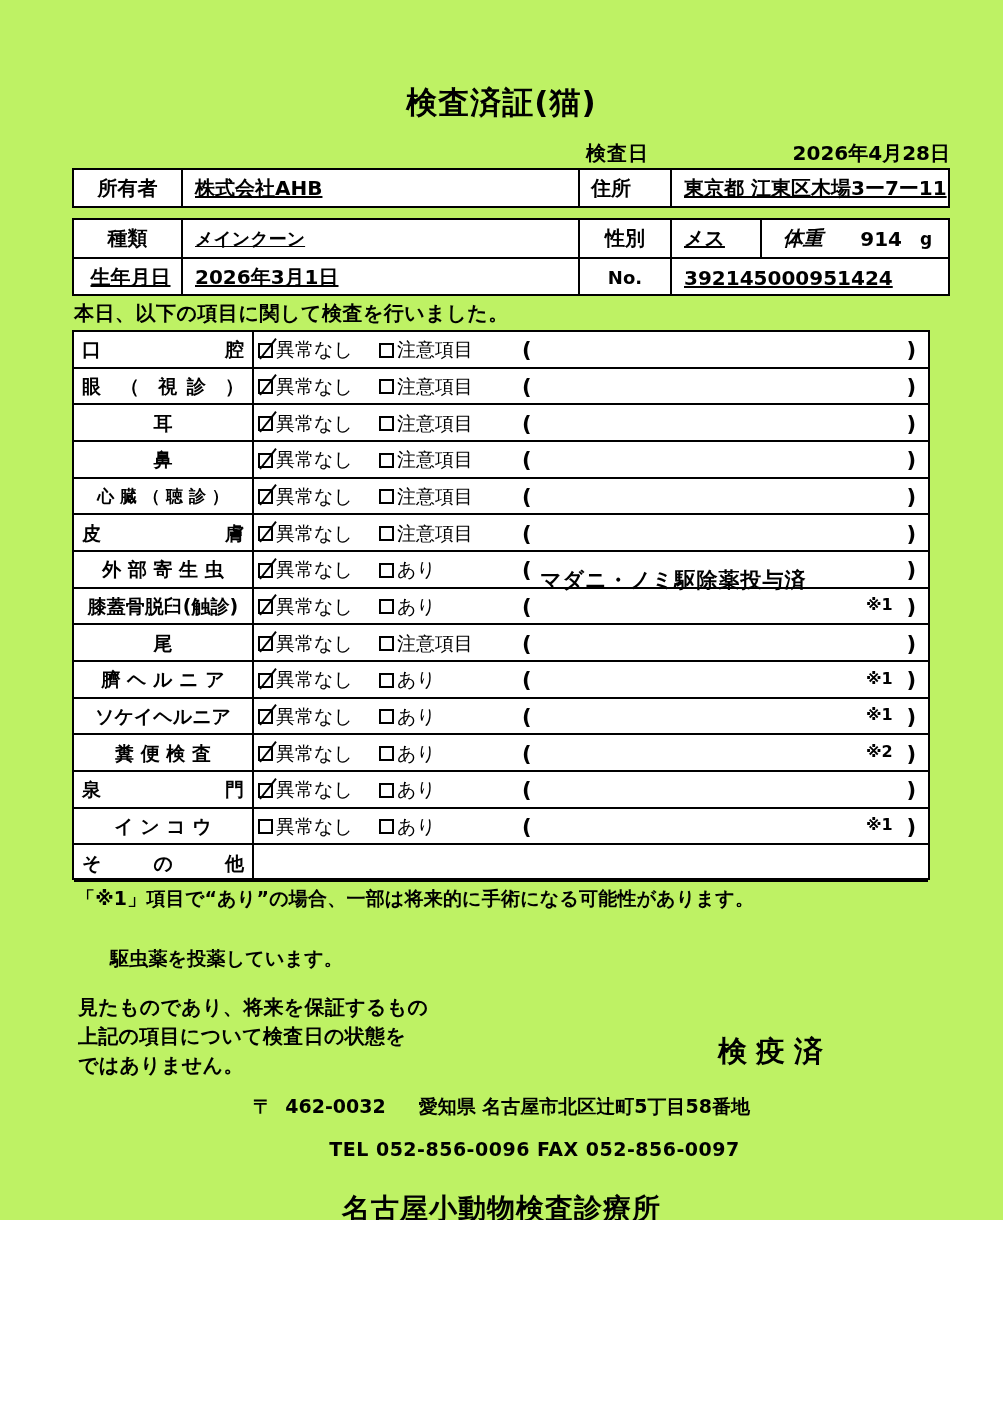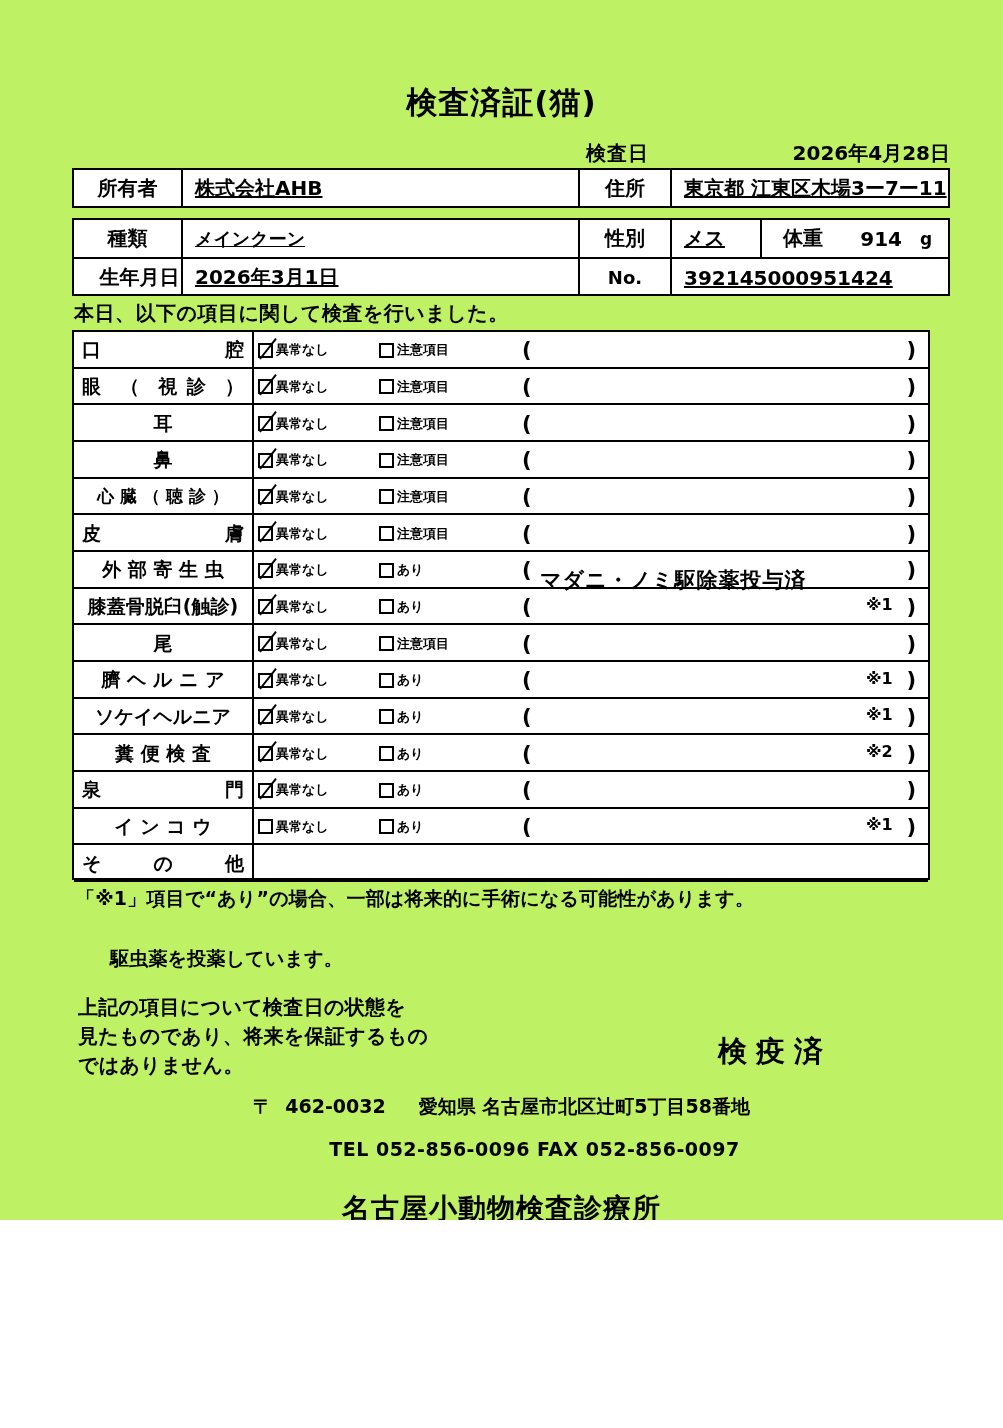--- a/index.html
+++ b/index.html
@@ -155,22 +155,22 @@
     right: 0;
     height: 100%;
   }
 
   .chk-group {
     position: absolute;
     top: 0;
     height: 100%;
     display: flex;
     align-items: center;
-    font-size: 13px;
-    font-weight: bold;
+    font-size: 19px;
+    font-weight: normal;
     white-space: nowrap;
   }
   .chk-ok { left: 4px; }
   .chk-alt { left: 125px; }
 
   .box {
     position: relative;
     display: inline-block;
     width: 15px;
     height: 15px;
@@ -328,42 +328,42 @@
     <span class="examdate-value">2026年4月28日</span>
   </div>
 
   <div class="tbl" id="owner-table">
     <div class="vline" style="left:107px; top:0; bottom:0;"></div>
     <div class="vline" style="left:504px; top:0; bottom:0;"></div>
     <div class="vline" style="left:596px; top:0; bottom:0;"></div>
 
     <div class="cell lbl" style="left:0; width:107px;">所有者</div>
     <div class="cell val" style="left:109px; width:393px;">株式会社AHB</div>
-    <div class="cell lbl" style="left:506px; width:90px;">住所</div>
+    <div class="cell lbl" style="left:492px; width:90px;">住所</div>
     <div class="cell val" style="left:598px; width:278px;">東京都 江東区木場3ー7ー11</div>
   </div>
 
   <div class="tbl" id="info-table">
     <div class="hline" style="left:0; right:0; top:37px;"></div>
     <div class="vline" style="left:107px; top:0; bottom:0;"></div>
     <div class="vline" style="left:504px; top:0; height:37px;"></div>
     <div class="vline" style="left:596px; top:0; height:37px;"></div>
     <div class="vline" style="left:686px; top:0; height:37px;"></div>
     <div class="vline" style="left:504px; top:39px; bottom:0;"></div>
     <div class="vline" style="left:596px; top:39px; bottom:0;"></div>
 
     <div class="cell lbl" style="left:0; top:0; width:107px;">種類</div>
     <div class="cell val" style="left:109px; top:0; width:393px; font-size:18px;">メインクーン</div>
     <div class="cell lbl" style="left:506px; top:0; width:90px;">性別</div>
     <div class="cell val" style="left:598px; top:0; width:88px;">メス</div>
-    <div class="cell lbl" style="left:688px; top:0; width:82px;">体重</div>
+    <div class="cell lbl" style="left:688px; top:0; width:82px;font-style:italic;">体重</div>
     <div class="cell val-right" style="left:772px; top:0; width:70px;">914</div>
     <div class="cell" style="left:846px; top:0; width:30px; font-size:17px; font-weight:bold;">g</div>
 
-    <div class="cell lbl" style="left:12px; top:39px; width:107px;">生年月日</div>
+    <div class="cell lbl" style="left:3px; top:39px; width:107px;text-decoration:underline;">生年月日</div>
     <div class="cell val" style="left:109px; top:39px; width:393px;">2026年3月1日</div>
     <div class="cell lbl" style="left:506px; top:39px; width:90px; font-size:18px;">No.</div>
     <div class="cell val" style="left:598px; top:39px; width:278px;">392145000951424</div>
   </div>
 
   <div class="intro-line">本日、以下の項目に関して検査を行いました。</div>
 
   <div class="tbl" id="check-table">
     <div class="colline"></div>
     <div id="check-rows">
@@ -626,22 +626,22 @@
       <div class="asterisk-mark" style="top: 660px; height: 36.6667px;">※1</div>
       <div class="asterisk-mark" style="top: 696.667px; height: 36.6667px;">※1</div>
       <div class="asterisk-mark" style="top: 733.333px; height: 36.6667px;">※2</div>
       <div class="asterisk-mark" style="top: 806.667px; height: 36.6667px;">※1</div>
     </div>
 
   <div class="footnote" style="left:76px; top:886px;">「※1」項目で“あり”の場合、一部は将来的に手術になる可能性があります。</div>
   <div class="footnote" style="left:110px; top:946px;">駆虫薬を投薬しています。</div>
 
   <div class="disclaimer">
+    <div>見たものであり、将来を保証するもの</div>
     <div>上記の項目について検査日の状態を</div>
-    <div>見たものであり、将来を保証するもの</div>
     <div>ではありません。</div>
   </div>
   <div class="stamp">検疫済</div>
 
   <div class="addr-line" id="addr">
     <span>〒</span>&nbsp;
     <span>462-0032</span>&nbsp;&nbsp;&nbsp;&nbsp;
     <span>愛知県 名古屋市北区辻町5丁目58番地</span>
   </div>
   <div class="addr-line" id="tel">TEL 052-856-0096  FAX 052-856-0097</div>

